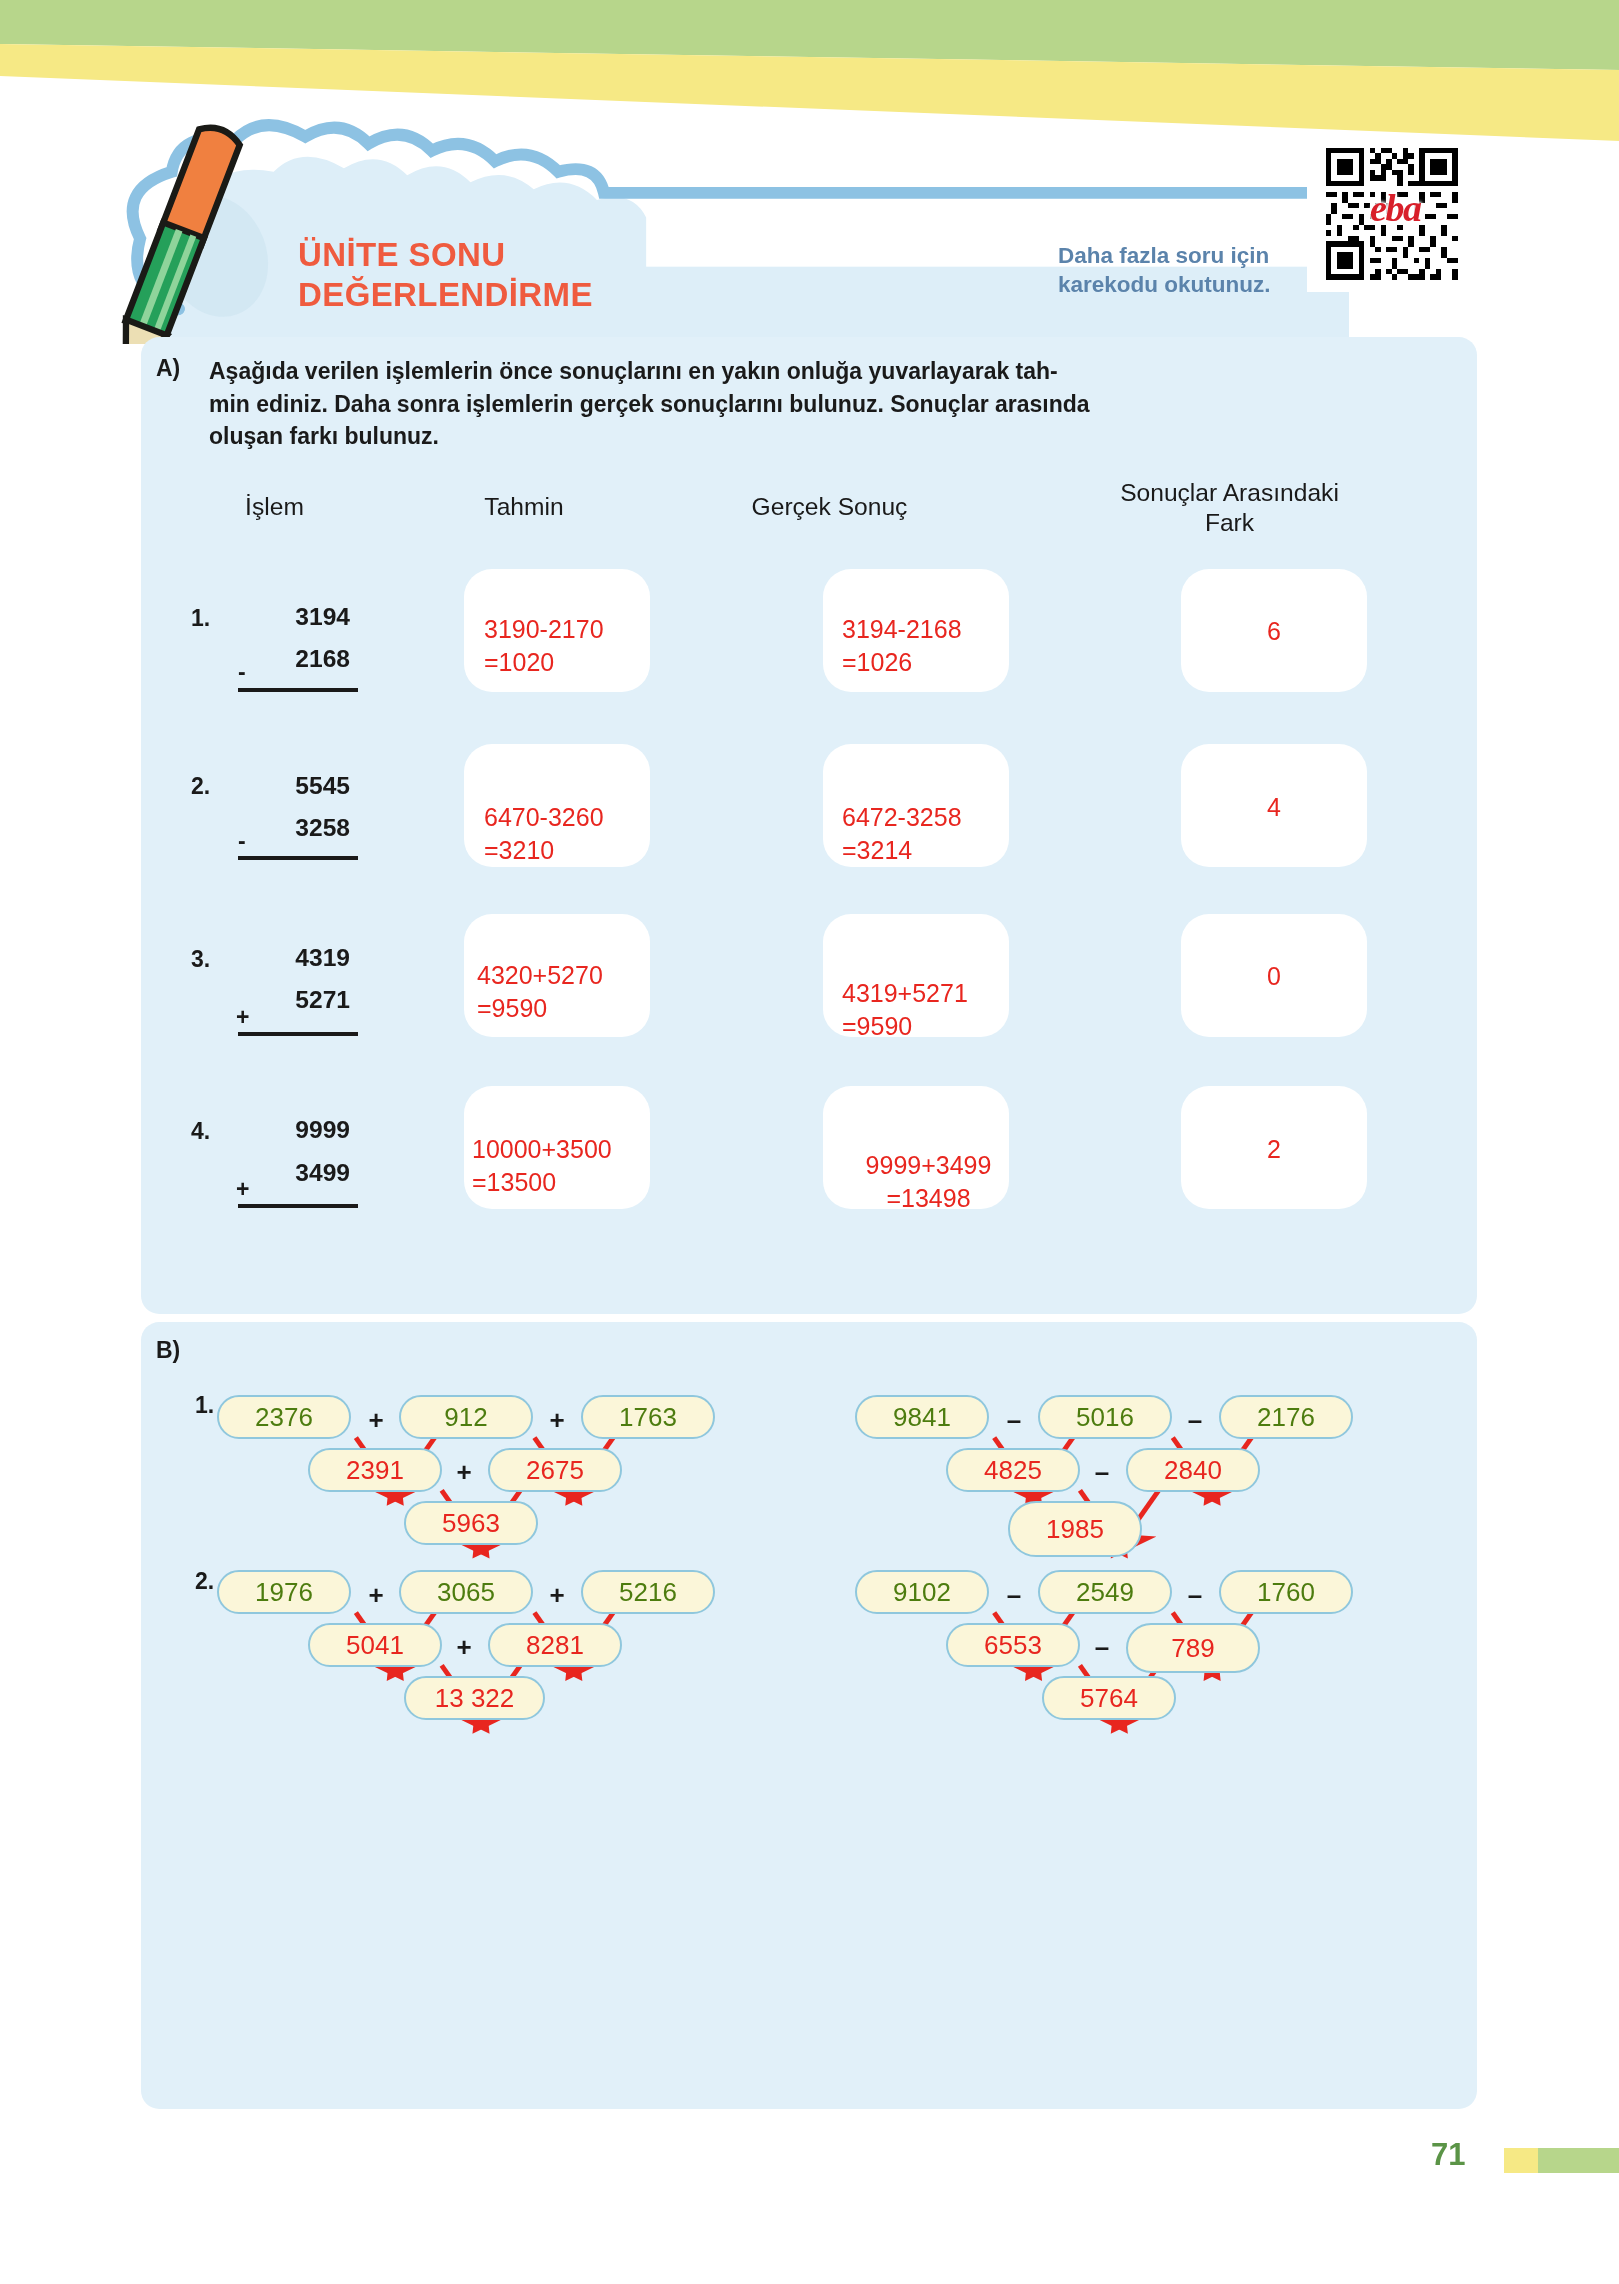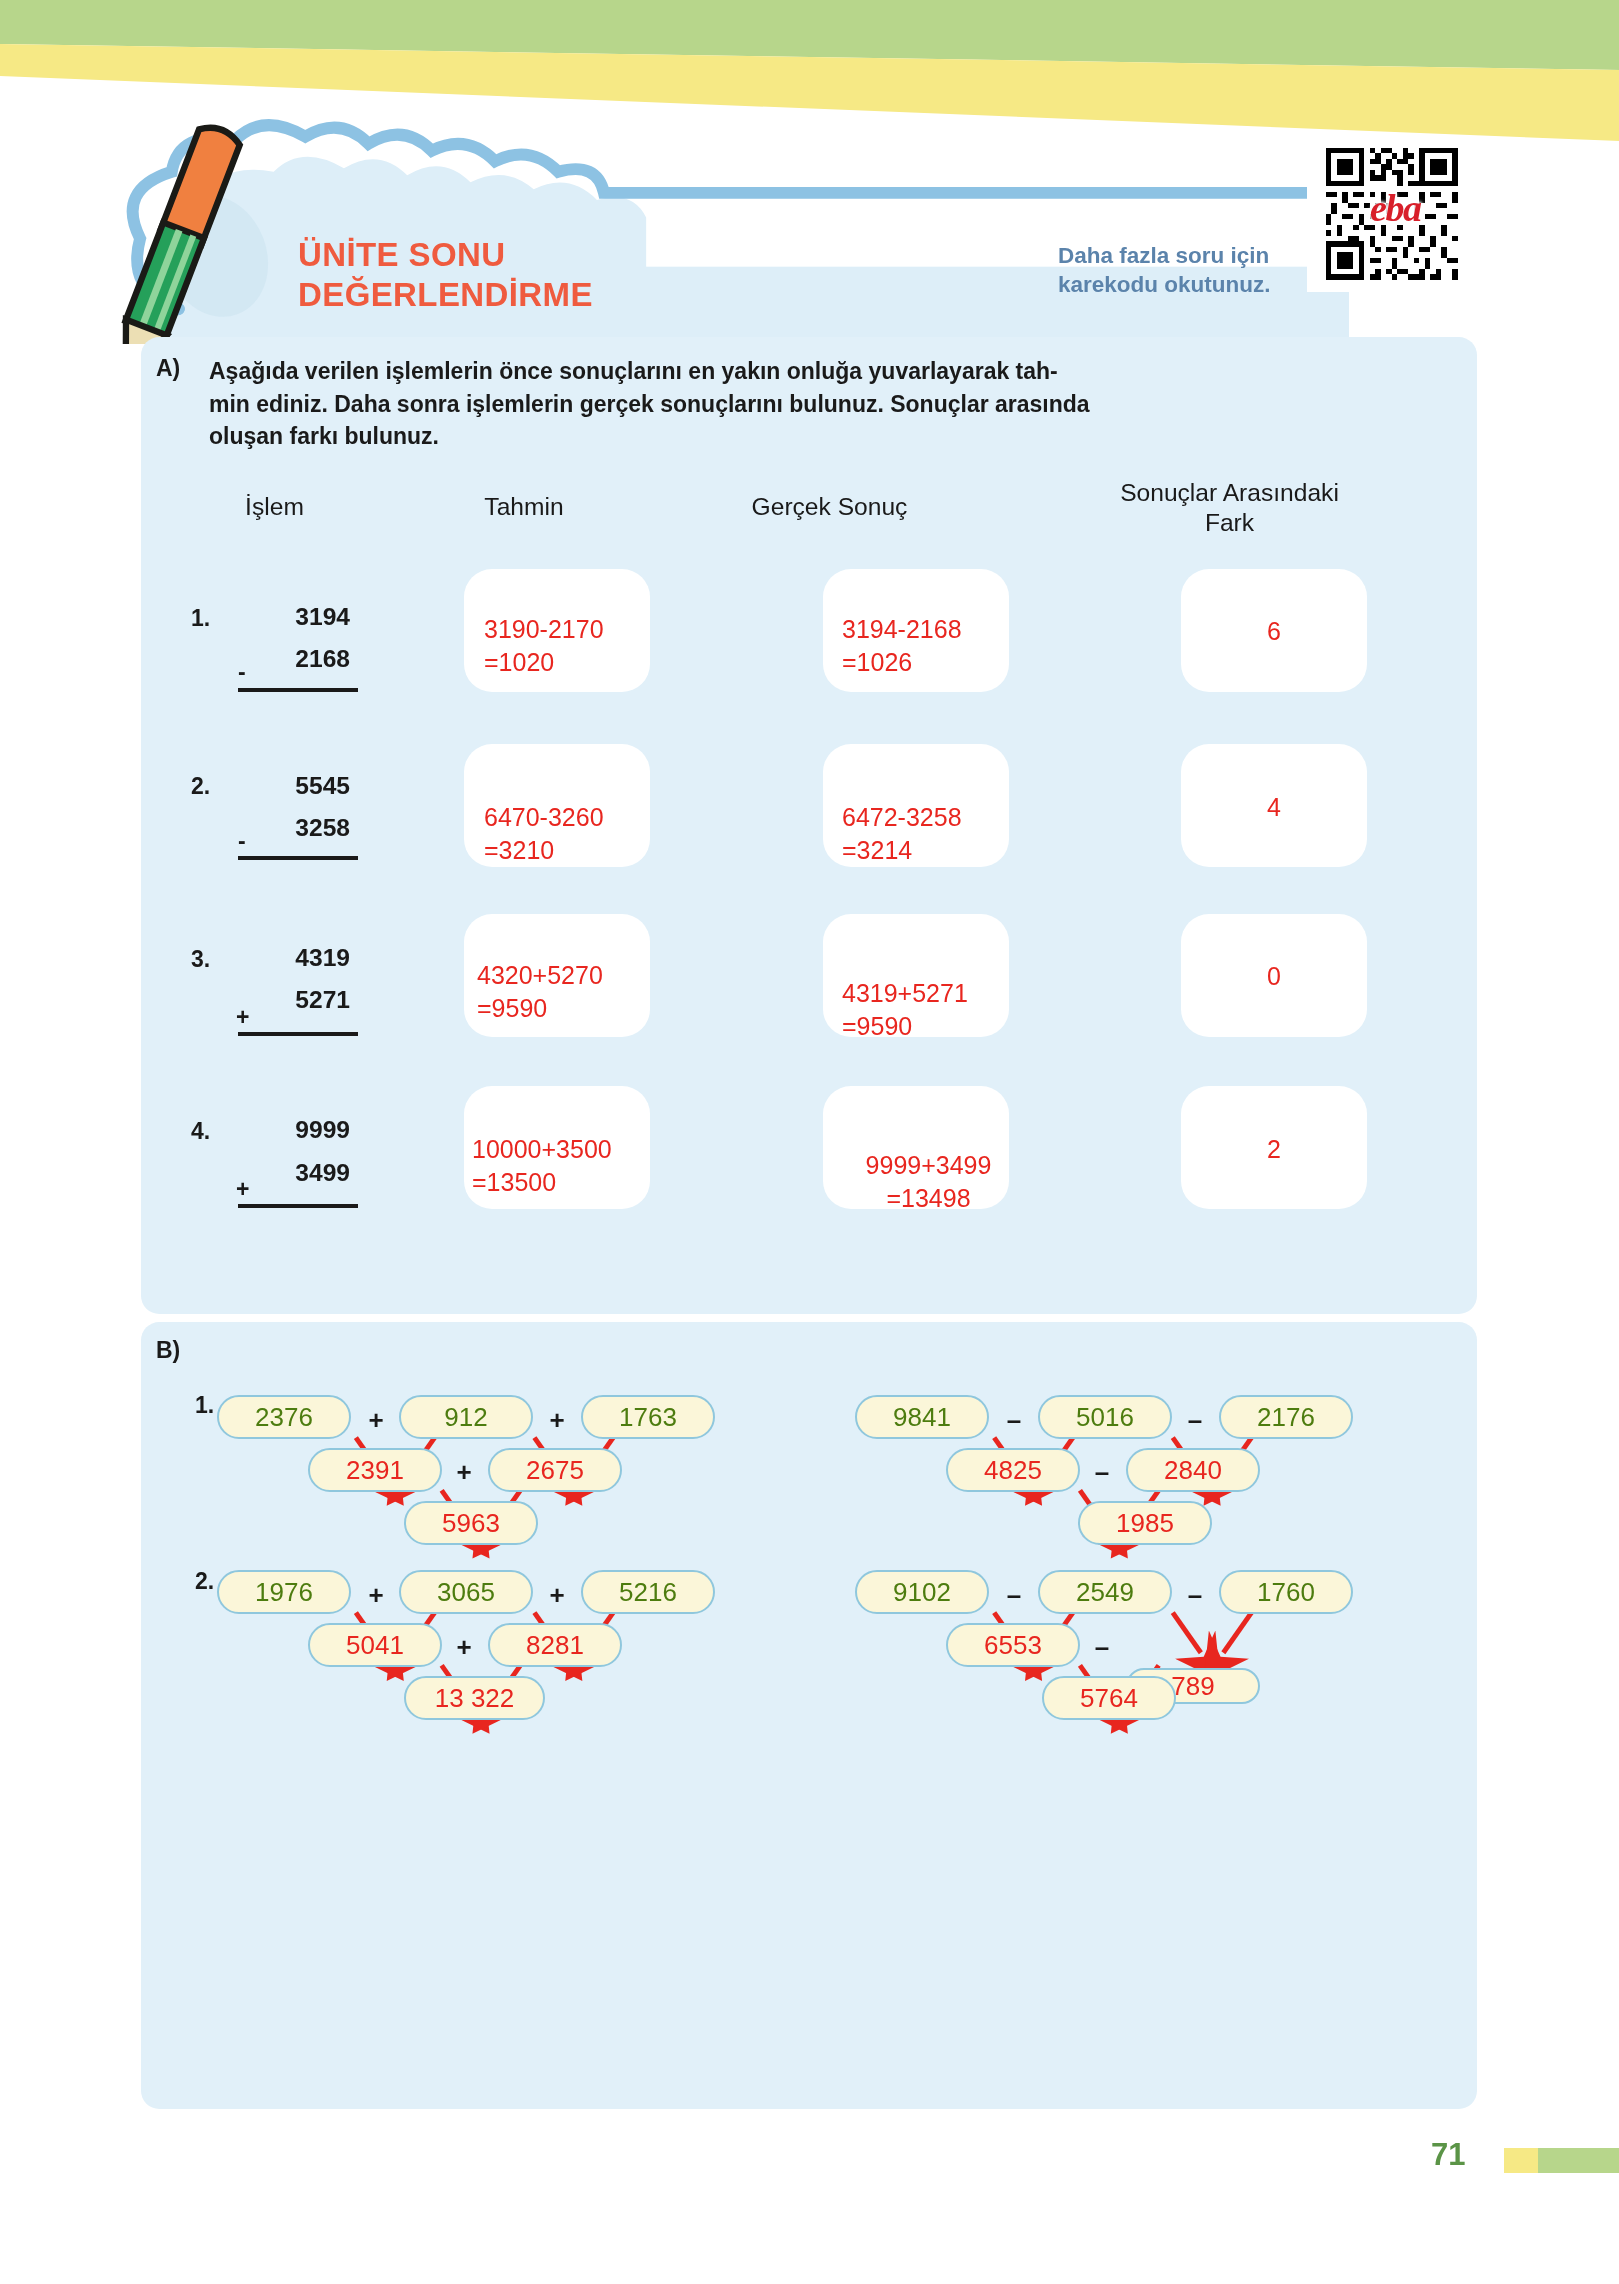--- a/index.html
+++ b/index.html
@@ -431,21 +431,21 @@
   <div class="pill black" style="left:855px;top:1395px;width:134px;height:44px;">9841</div>
   <div class="op-symbol" style="left:997px;top:1405px;width:34px;">–</div>
   <div class="pill black" style="left:1038px;top:1395px;width:134px;height:44px;">5016</div>
   <div class="op-symbol" style="left:1178px;top:1405px;width:34px;">–</div>
   <div class="pill black" style="left:1219px;top:1395px;width:134px;height:44px;">2176</div>
 
   <div class="pill red" style="left:946px;top:1448px;width:134px;height:44px;">4825</div>
   <div class="op-symbol" style="left:1085px;top:1457px;width:34px;">–</div>
   <div class="pill red" style="left:1126px;top:1448px;width:134px;height:44px;">2840</div>
 
-  <div class="pill red" style="left:1078px;top:1501px;width:134px;height:44px;">1985</div>
+  <div class="pill red" style="left:1008px;top:1501px;width:134px;height:56px;">1985</div>
 
   <div class="flow-num" style="left:195px;top:1568px;">2.</div>
 
   <div class="pill black" style="left:217px;top:1570px;width:134px;height:44px;">1976</div>
   <div class="op-symbol" style="left:359px;top:1580px;width:34px;">+</div>
   <div class="pill black" style="left:399px;top:1570px;width:134px;height:44px;">3065</div>
   <div class="op-symbol" style="left:540px;top:1580px;width:34px;">+</div>
   <div class="pill black" style="left:581px;top:1570px;width:134px;height:44px;">5216</div>
 
   <div class="pill red" style="left:308px;top:1623px;width:134px;height:44px;">5041</div>
@@ -455,21 +455,21 @@
   <div class="pill red" style="left:404px;top:1676px;width:141px;height:44px;">13 322</div>
 
   <div class="pill black" style="left:855px;top:1570px;width:134px;height:44px;">9102</div>
   <div class="op-symbol" style="left:997px;top:1580px;width:34px;">–</div>
   <div class="pill black" style="left:1038px;top:1570px;width:134px;height:44px;">2549</div>
   <div class="op-symbol" style="left:1178px;top:1580px;width:34px;">–</div>
   <div class="pill black" style="left:1219px;top:1570px;width:134px;height:44px;">1760</div>
 
   <div class="pill red" style="left:946px;top:1623px;width:134px;height:44px;">6553</div>
   <div class="op-symbol" style="left:1085px;top:1632px;width:34px;">–</div>
-  <div class="pill red" style="left:1126px;top:1668px;width:134px;height:36px;">789</div>
+  <div class="pill red" style="left:1126px;top:1623px;width:134px;height:50px;">789</div>
 
   <div class="pill red" style="left:1042px;top:1676px;width:134px;height:44px;">5764</div>
 
   <div class="page-num">71</div>
   <div class="foot-yellow"></div>
   <div class="foot-green"></div>
 
 </div>
 
 

